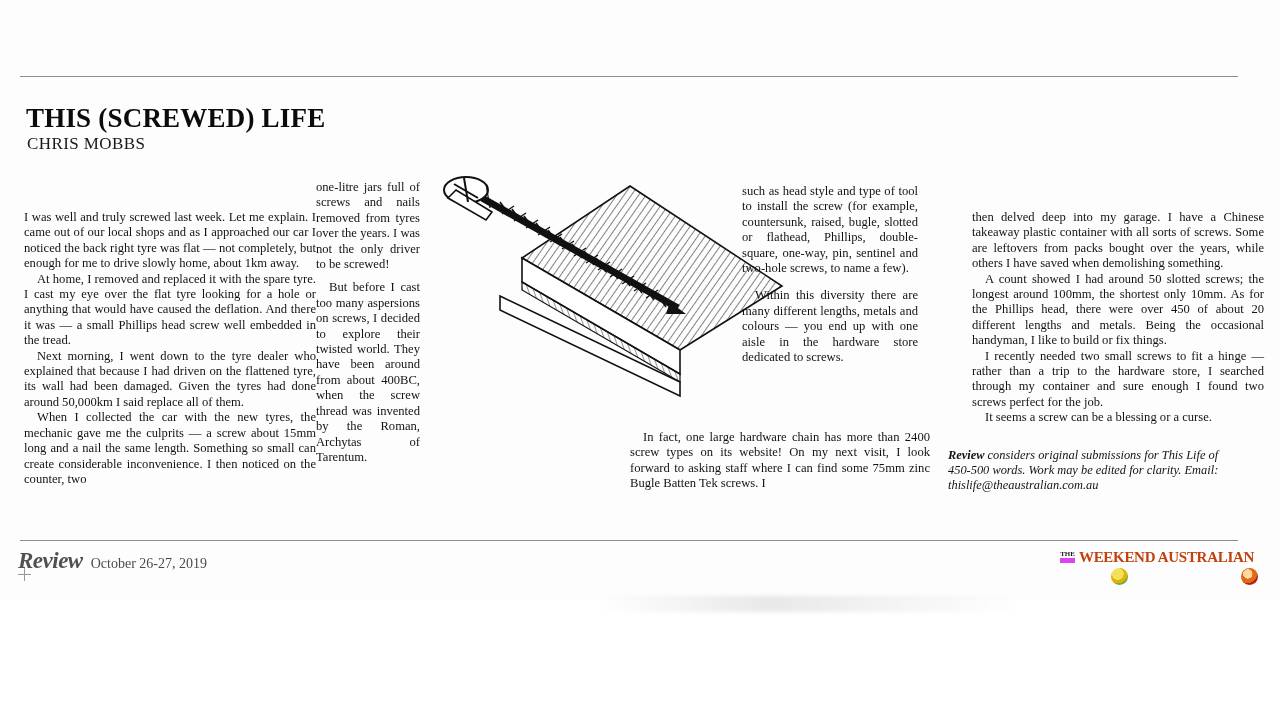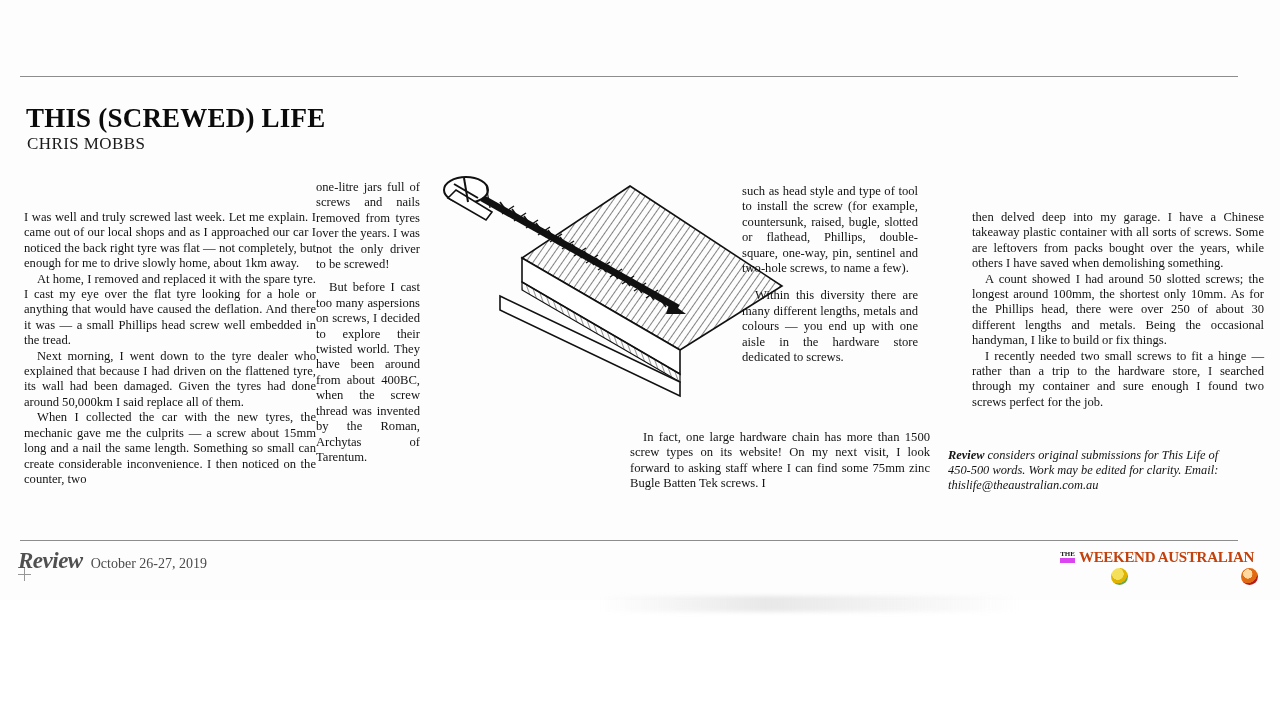--- a/index.html
+++ b/index.html
@@ -307,36 +307,37 @@
     <div class="cols">
       <div class="col col1">
         <p class="first">I was well and truly screwed last week. Let me explain. I came out of our local shops and as I approached our car I noticed the back right tyre was flat — not completely, but enough for me to drive slowly home, about 1km away.</p>
         <p>At home, I removed and replaced it with the spare tyre. I cast my eye over the flat tyre looking for a hole or anything that would have caused the deflation. And there it was — a small Phillips head screw well embedded in the tread.</p>
         <p>Next morning, I went down to the tyre dealer who explained that because I had driven on the flattened tyre, its wall had been damaged. Given the tyres had done around 50,000km I said replace all of them.</p>
         <p>When I collected the car with the new tyres, the mechanic gave me the culprits — a screw about 15mm long and a nail the same length. Something so small can create considerable inconvenience. I then noticed on the counter, two</p>
       </div>
 
       <div class="col col4">
         <p class="first">then delved deep into my garage. I have a Chinese takeaway plastic container with all sorts of screws. Some are leftovers from packs bought over the years, while others I have saved when demolishing something.</p>
-        <p>A count showed I had around 50 slotted screws; the longest around 100mm, the shortest only 10mm. As for the Phillips head, there were over 250 of about 30 different lengths and metals. Being the occasional handyman, I like to build or fix things.</p>
+        <p>A count showed I had around 50 slotted screws; the longest around 100mm, the shortest only 10mm. As for the Phillips head, there were over 450 of about 20 different lengths and metals. Being the occasional handyman, I like to build or fix things.</p>
         <p>I recently needed two small screws to fit a hinge — rather than a trip to the hardware store, I searched through my container and sure enough I found two screws perfect for the job.</p>
+        <p>It seems a screw can be a blessing or a curse.</p>
       </div>
     </div>
 
     <div class="col2-top">
       <p class="first">one-litre jars full of screws and nails removed from tyres over the years. I was not the only driver to be screwed!</p>
       <p>But before I cast too many aspersions on screws, I decided to explore their twisted world. They have been around from about 400BC, when the screw thread was invented by the Roman, Archytas of Tarentum.</p>
     </div>
 
     <div class="col3-top">
       <p class="first">such as head style and type of tool to install the screw (for example, countersunk, raised, bugle, slotted or flathead, Phillips, double-square, one-way, pin, sentinel and two-hole screws, to name a few).</p>
       <p>Within this diversity there are many different lengths, metals and colours — you end up with one aisle in the hardware store dedicated to screws.</p>
     </div>
     <div class="col3-bottom">
-      <p>In fact, one large hardware chain has more than 1500 screw types on its website! On my next visit, I look forward to asking staff where I can find some 75mm zinc Bugle Batten Tek screws. I</p>
+      <p>In fact, one large hardware chain has more than 2400 screw types on its website! On my next visit, I look forward to asking staff where I can find some 75mm zinc Bugle Batten Tek screws. I</p>
     </div>
 
     <div class="footnote">
       <span class="lead">Review</span><span> considers original submissions for This Life of 450-500 words. Work may be edited for clarity. Email: thislife@theaustralian.com.au</span>
     </div>
 
     <div class="rule-bottom"></div>
 
     <div class="masthead-left">
       <span class="masthead-word">Review</span>

